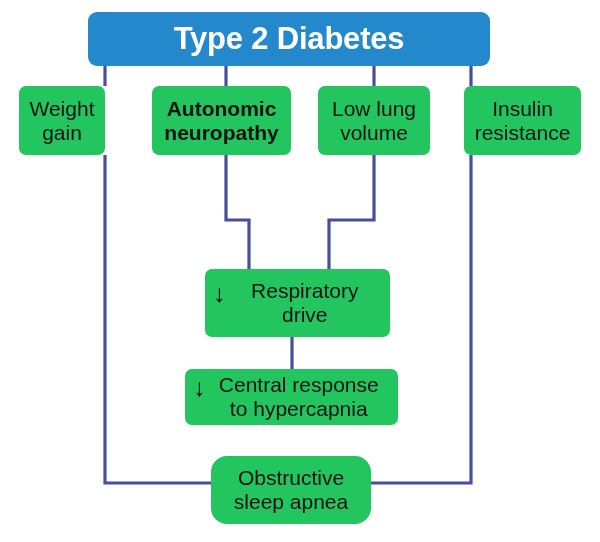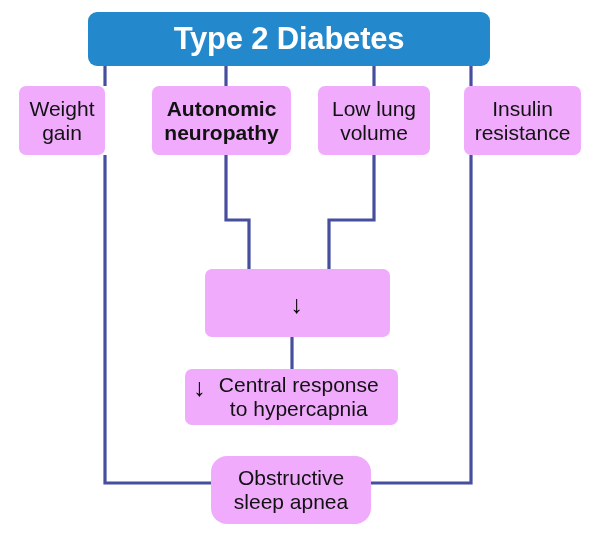--- a/index.html
+++ b/index.html
@@ -29,21 +29,21 @@
     pointer-events: none;
   }
   .node {
     position: absolute;
     box-sizing: border-box;
     display: flex;
     align-items: center;
     justify-content: center;
     text-align: center;
     border-radius: 7px;
-    background: #f0abfc;
+    background: #22c55e;
     color: #121212;
     line-height: 1.12;
     z-index: 3;
   }
   .node-root {
     background: #2389CC;
     color: #ffffff;
     font-size: 31px;
     font-weight: bold;
     border-radius: 9px;
@@ -130,20 +130,22 @@
   </div>
 
   <div class="node node-factor" style="left:464px; top:86px; width:117px; height:69px;">
     <span class="node-inner">Insulin
 resistance</span>
   </div>
 
   <div class="node node-effect" style="left:205px; top:269px; width:185px; height:68px;">
     <span class="effect-inner">
       <span class="down-arrow">↓</span>
+      <span class="effect-text">Respiratory
+drive</span>
     </span>
   </div>
 
   <div class="node node-effect" style="left:185px; top:369px; width:213px; height:56px;">
     <span class="effect-inner">
       <span class="down-arrow">↓</span>
       <span class="effect-text">Central response
 to hypercapnia</span>
     </span>
   </div>

